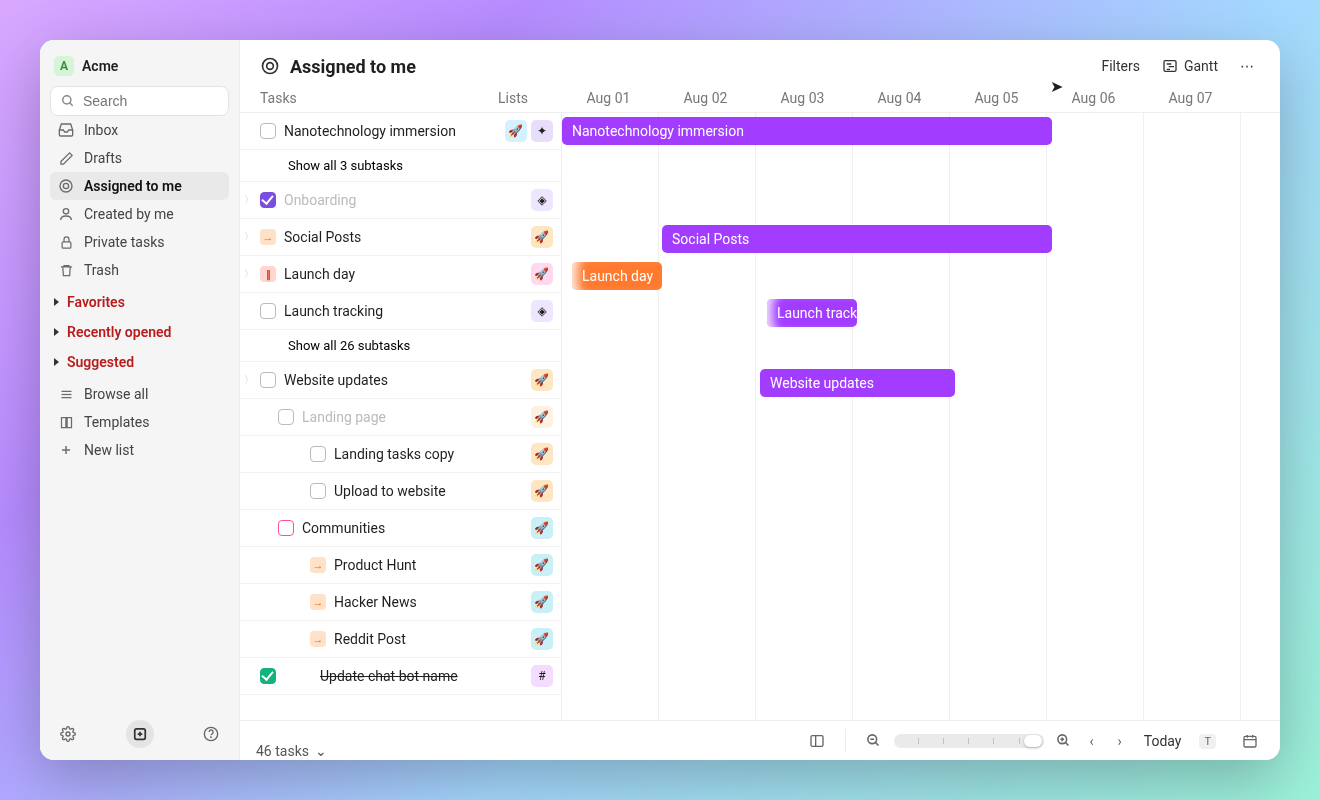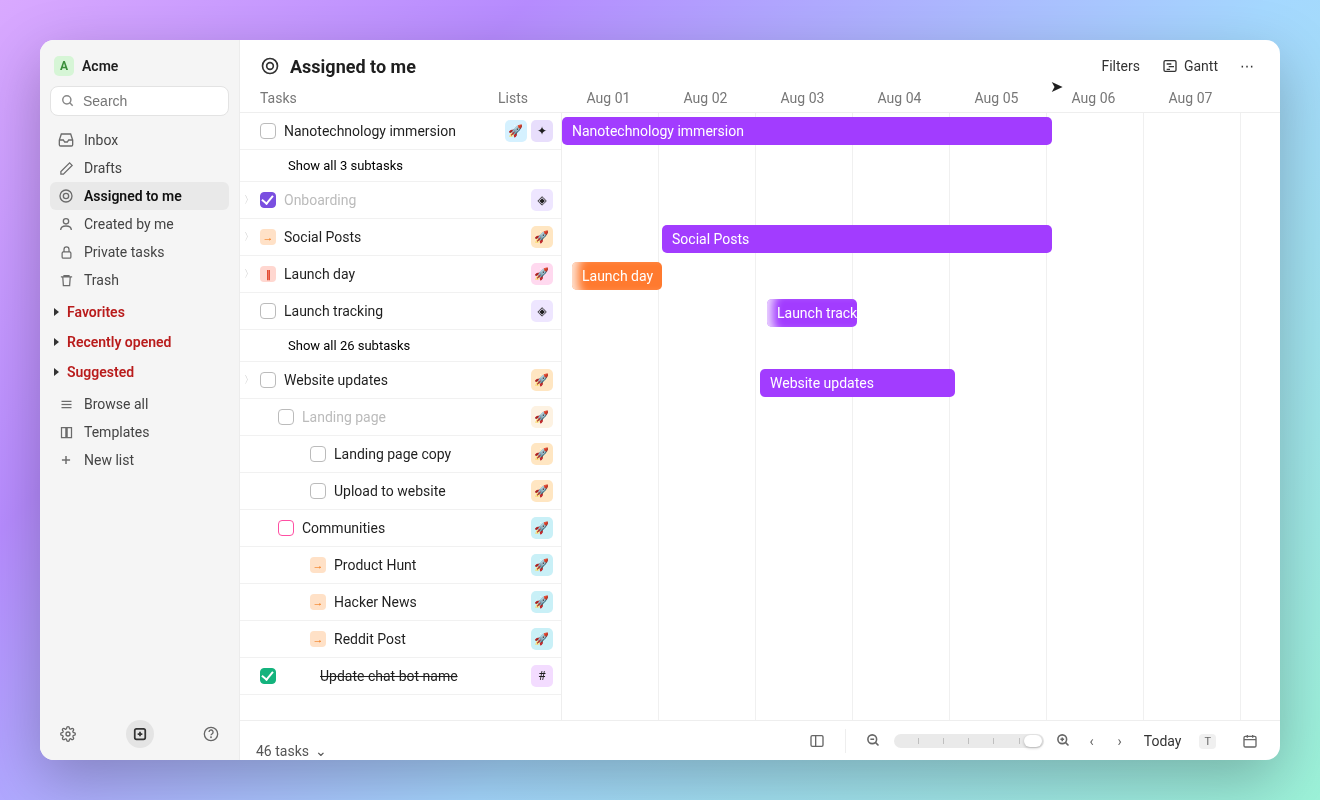--- a/index.html
+++ b/index.html
@@ -1,21 +1,21 @@
 <!DOCTYPE html>
 <html><head>
 <meta charset="utf-8">
 <style>
 * { box-sizing: border-box; margin: 0; padding: 0; }
 body { font-family: -apple-system, BlinkMacSystemFont, "Segoe UI", Roboto, Helvetica, Arial, sans-serif; font-size: 14px; color: #1f1f1f; background: linear-gradient(135deg, #d9a9ff 0%, #b78cff 25%, #a5d8ff 60%, #9cf2d8 100%); width: 1320px; height: 800px; overflow: hidden; position: relative; }
 .window { position: absolute; top: 40px; left: 40px; right: 40px; bottom: 40px; background: #fff; border-radius: 14px; display: flex; overflow: hidden; box-shadow: 0 20px 60px rgba(0,0,0,.25); }
 .sidebar { width: 200px; background: #f5f5f5; border-right: 1px solid #ececec; display: flex; flex-direction: column; padding: 14px 10px 10px 10px; }
 .ws { display:flex; align-items:center; gap:8px; padding:2px 4px 10px 4px; font-weight:600; }
 .ws-badge { width:20px; height:20px; border-radius:5px; background:#d6f5d6; color:#3a8f3a; display:flex; align-items:center; justify-content:center; font-size:12px; font-weight:700; }
-.search { display:flex; align-items:center; gap:8px; background:#fff; border:1px solid #e3e3e3; border-radius:8px; padding:6px 10px; color:#888; margin-bottom:10px; }
+.search { display:flex; align-items:center; gap:8px; background:#fff; border:1px solid #e3e3e3; border-radius:8px; padding:6px 10px; color:#888; }
 .search input { border:0; outline:0; width:100%; font-size:14px; color:#333; background:transparent; }
 .nav-item { display:flex; align-items:center; gap:10px; padding:6px 8px; border-radius:6px; color:#444; cursor:pointer; }
 .nav-item.active { background:#e9e9e9; font-weight:600; color:#111; }
 .nav-item .ic { width:16px; height:16px; color:#6b6b6b; display:flex; align-items:center; justify-content:center; }
 .section-h { display:flex; align-items:center; gap:8px; padding:10px 6px 4px 4px; font-weight:600; color:#b91c1c; cursor:pointer; }
 .tri { width:0; height:0; border-left:5px solid #333; border-top:4px solid transparent; border-bottom:4px solid transparent; }
 .sidebar-bottom { margin-top:auto; display:flex; align-items:center; justify-content:space-between; padding:6px 4px 2px 4px; }
 .sb-btn { width:28px; height:28px; border-radius:14px; display:flex; align-items:center; justify-content:center; color:#555; cursor:pointer; }
 .sb-btn.plus { background:#e4e4e4; }
 .main { flex:1; display:flex; flex-direction:column; }
@@ -295,21 +295,21 @@
           </div>
           <div class="row i1">
             <div class="chev"></div>
             <div class="chk "></div>
             <div class="name muted">Landing page</div>
             <div class="tag" style="background: rgb(253, 242, 226); font-size: 12px;">🚀</div>
           </div>
           <div class="row i2">
             <div class="chev"></div>
             <div class="chk "></div>
-            <div class="name">Landing page copy</div>
+            <div class="name">Landing tasks copy</div>
             <div class="tag" style="background: rgb(255, 230, 194); font-size: 12px;">🚀</div>
           </div>
           <div class="row i2">
             <div class="chev"></div>
             <div class="chk "></div>
             <div class="name">Upload to website</div>
             <div class="tag" style="background: rgb(255, 230, 194); font-size: 12px;">🚀</div>
           </div>
           <div class="row i1">
             <div class="chev"></div>

